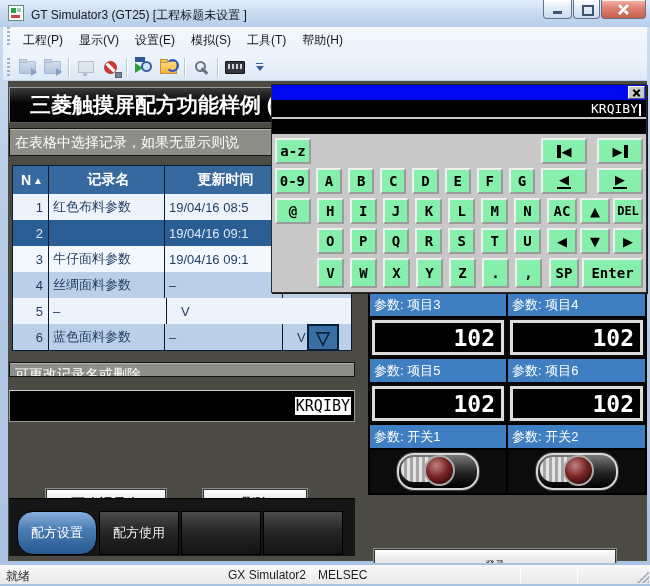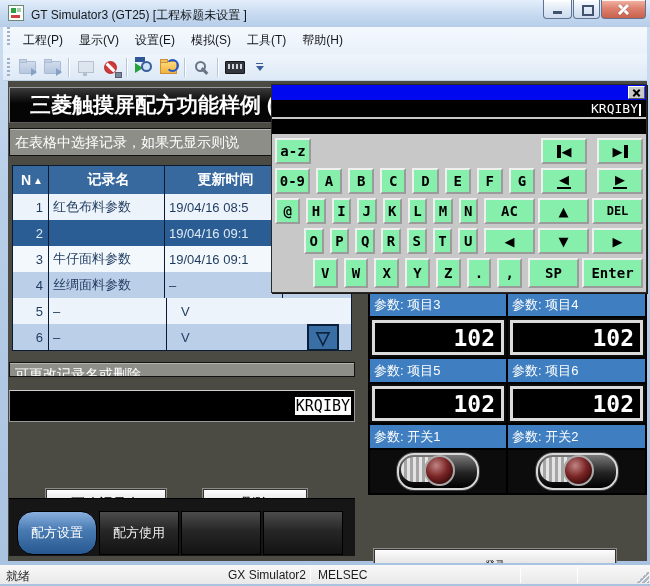--- a/index.html
+++ b/index.html
@@ -141,21 +141,21 @@
   .kb-display2{left:0;top:34px;right:0;height:15px;background:#000;}
   .kb-keys{left:0;top:49px;right:0;bottom:0;padding:4px 3px 0 3px;}
   .kb-row{display:flex;margin-bottom:4px;height:26px;align-items:stretch;}
   .kb-row:last-child{height:30px;}
   .kb-key{background:#86efac;border:2px outset #efefef;box-sizing:border-box;cursor:default;
     font-family:"DejaVu Sans Mono",monospace;font-weight:bold;font-size:14px;color:#000;
     display:flex;align-items:center;justify-content:center;}
   .w-mode{width:36px;margin-right:6px;}
   .w-letter{width:27px;margin-right:6px;}
   .w-nav{width:46px;}
-  .w-sm{width:51px;}
+  .w-sm{width:30px;}
   .w-enter{width:61px;}
   .w-spacer{width:42px;}
   .rgroup{margin-left:auto;display:flex;gap:3px;}
   .gap4{width:4px;}
   .skip{display:flex;align-items:center;gap:1px;}
   .skip .bar{width:4px;height:13px;background:#000;}
   .tri{font-family:"DejaVu Sans",sans-serif;font-size:13px;line-height:1;}
   .arr-ul{border-bottom:2px solid #000;padding:0 2px 1px 2px;line-height:1;}
   .enter-key{font-size:14px;}
 
@@ -280,20 +280,21 @@
       <div class="td c-time">–</div>
       <div class="td c-extra"></div>
     </div>
     <div class="tr row-a">
       <div class="td c-no">5</div>
       <div class="td c-time">–</div>
       <div class="td c-extra">V</div>
     </div>
     <div class="tr row-b">
       <div class="td c-no">6</div>
+      <div class="td c-name">蓝色面料参数</div>
       <div class="td c-time">–</div>
       <div class="td c-extra">V</div>
     </div>
     <div class="abs scroll-btn">
         <span>▽</span>
       </div>
   </div>
 
   <div class="abs bar-gray edit-hint">可更改记录名或删除</div>
 

